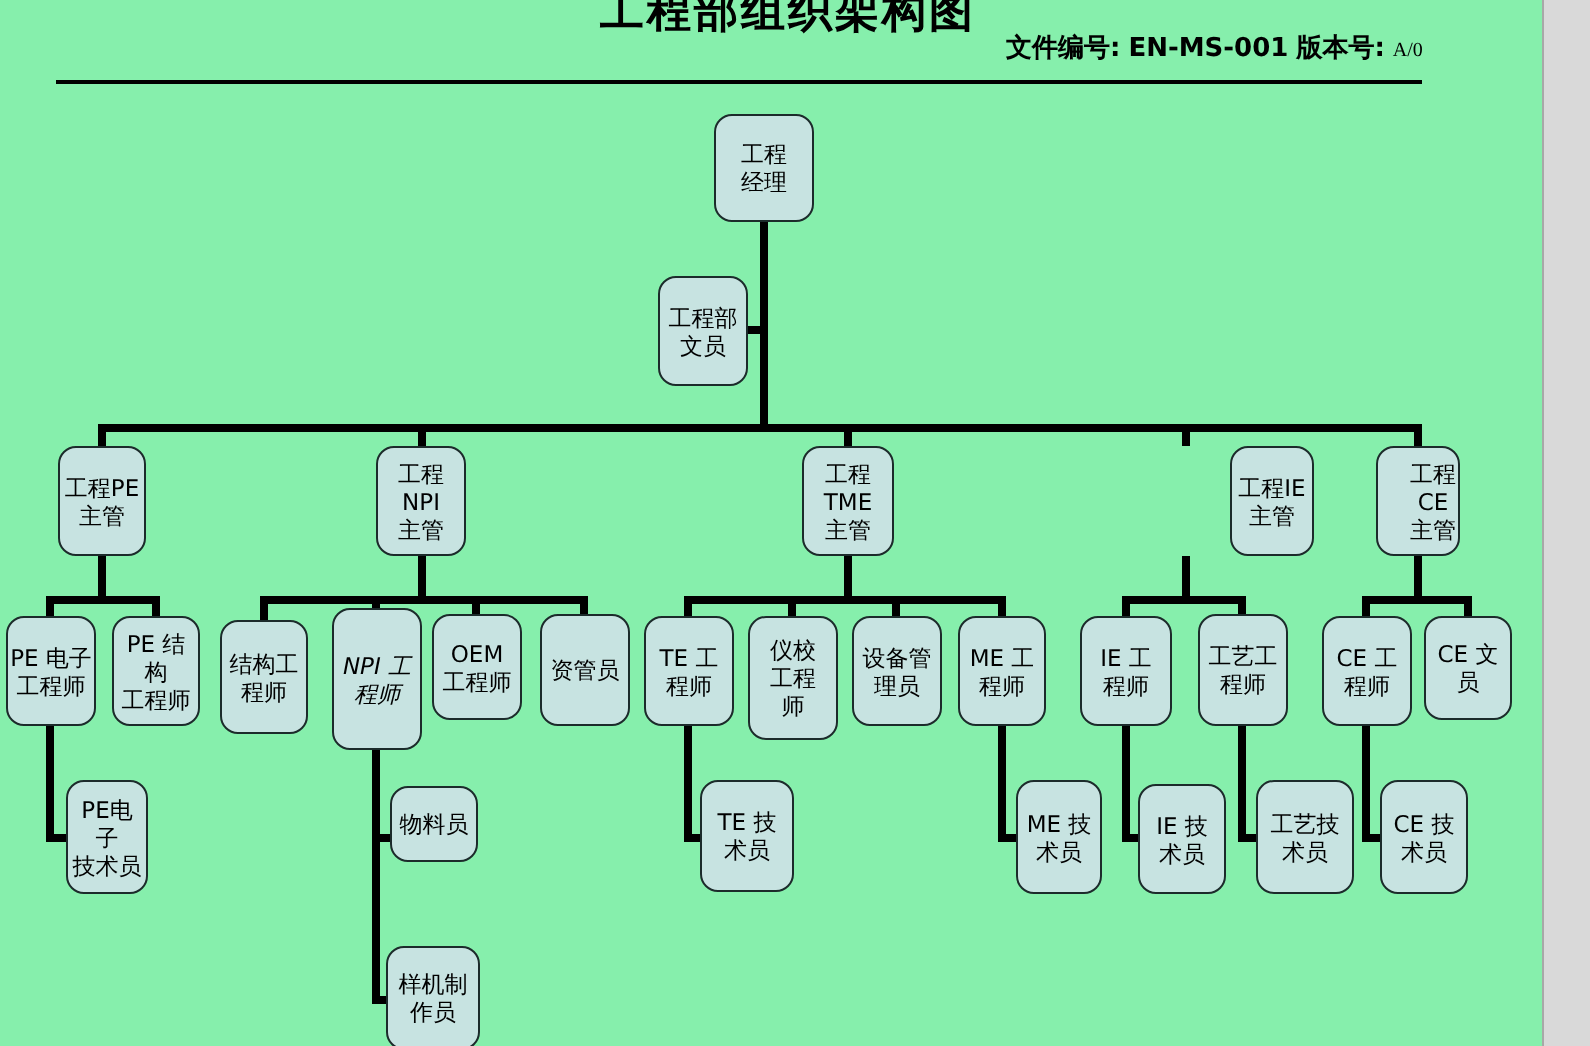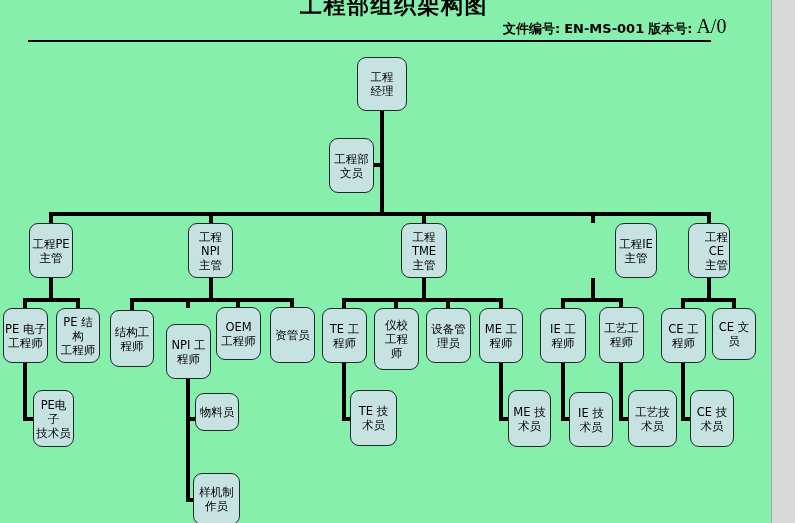--- a/index.html
+++ b/index.html
@@ -27,21 +27,21 @@
     left: 503px;
     font-size: 13px;
     font-weight: bold;
     color: #000;
     white-space: nowrap;
   }
   .docline .sp { margin-right: 4px; }
   .docline .serif {
     font-family: "Liberation Serif", "DejaVu Serif", serif;
     font-weight: normal;
-    font-size: 20px;
+    font-size: 10px;
   }
   .rule {
     position: absolute;
     top: 40px;
     left: 28px;
     width: 683px;
     height: 2px;
     background: #000;
   }
   .page-edge {
@@ -150,21 +150,21 @@
       <div class="node" style="left: 572px; top: 223px; width: 42px; height: 55px; margin-left: 43px;">工程IE
 主管</div>
       <div class="node" style="left: 688px; top: 223px; width: 42px; height: 55px; padding-left: 16px;">工程CE
 主管</div>
       <div class="node" style="left: 3px; top: 308px; width: 45px; height: 55px;">PE 电子
 工程师</div>
       <div class="node" style="left: 56px; top: 308px; width: 44px; height: 55px;">PE 结构
 工程师</div>
       <div class="node" style="left: 110px; top: 310px; width: 44px; height: 57px;">结构工
 程师</div>
-      <div class="node" style="left: 166px; top: 324px; width: 45px; height: 55px;">NPI 工
+      <div class="node" style="left: 166px; top: 304px; width: 45px; height: 71px; font-style: italic;">NPI 工
 程师</div>
       <div class="node" style="left: 216px; top: 307px; width: 45px; height: 53px;">OEM
 工程师</div>
       <div class="node" style="left: 270px; top: 307px; width: 45px; height: 56px;">资管员</div>
       <div class="node" style="left: 322px; top: 308px; width: 45px; height: 55px;">TE 工
 程师</div>
       <div class="node" style="left: 374px; top: 308px; width: 45px; height: 62px;">仪校
 工程
 师</div>
       <div class="node" style="left: 426px; top: 308px; width: 45px; height: 55px;">设备管

